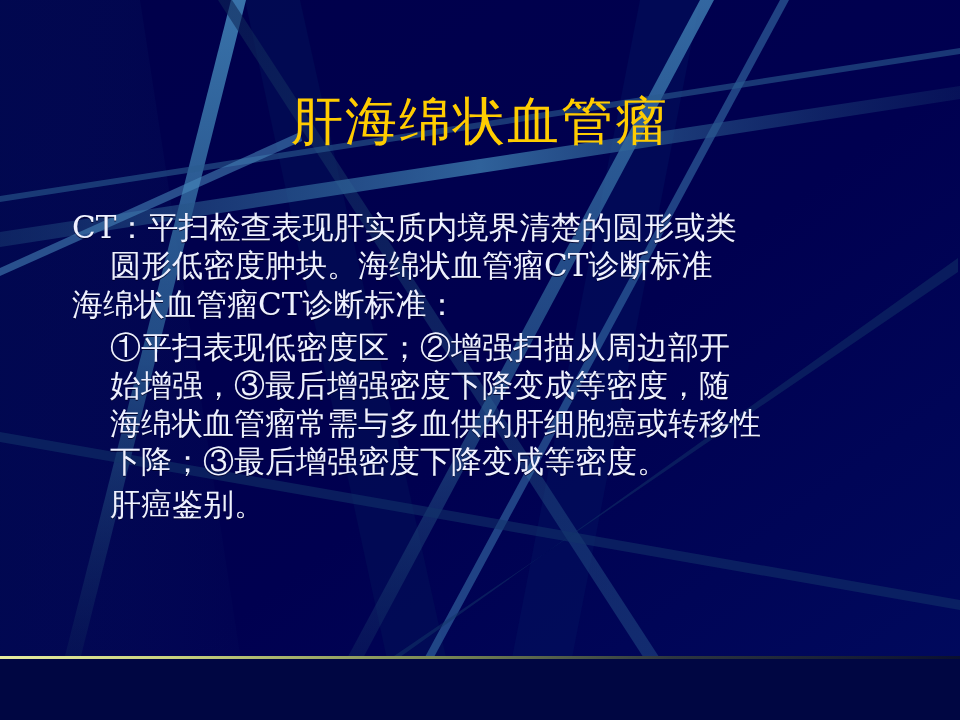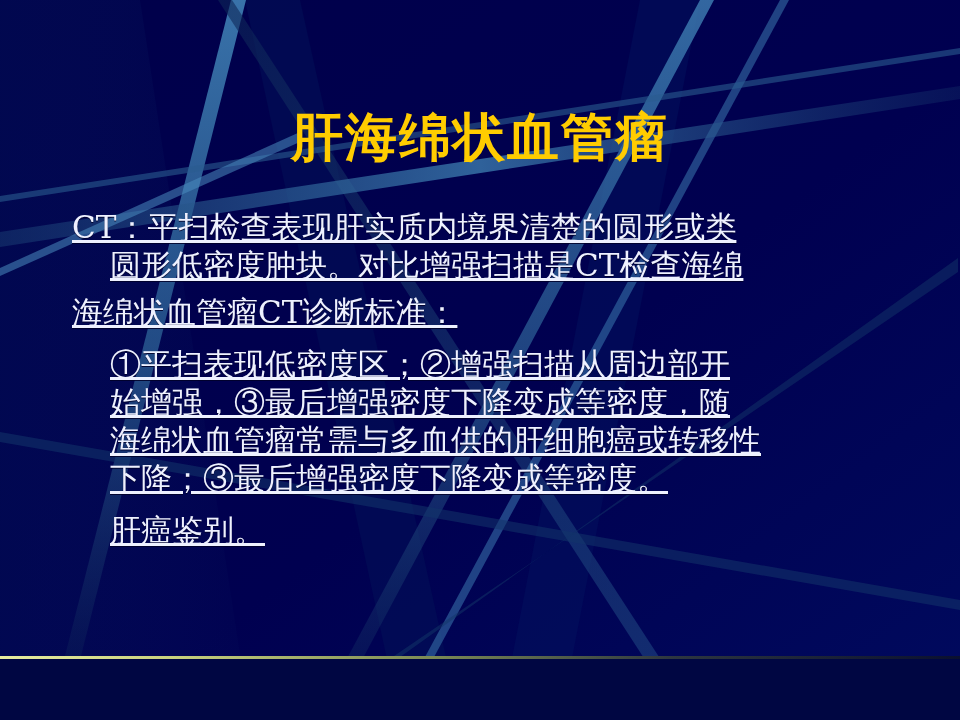--- a/index.html
+++ b/index.html
@@ -23,29 +23,29 @@
     inset: 0;
     width: 960px;
     height: 720px;
     pointer-events: none;
   }
 
   
   #title {
     position: absolute;
     left: 0;
-    top: 108px;
+    top: 92px;
     width: 960px;
     text-align: center;
     font-size: 52px;
     line-height: 58px;
     letter-spacing: 2px;
     color: #ffcc00;
     font-family: "DejaVu Serif", "Liberation Serif", serif;
-    font-weight: 700;
+    font-weight: 400;
     white-space: nowrap;
     z-index: 5;
   }
 
   
   #body-block {
     position: absolute;
     left: 72px;
     top: 208px;
     width: 880px;
@@ -53,34 +53,33 @@
     color: #f2f4ff;
   }
 
   .para {
     font-size: 31px;
     line-height: 38px;
     color: #eef1ff;
     font-family: "DejaVu Serif", "Liberation Serif", serif;
     letter-spacing: 0px;
     text-shadow: 0 1px 0 rgba(0,0,40,0.85);
-    text-decoration: underline;
   }
   .para .ln {
     display: block;
     white-space: pre;
   }
   .para .ind {
     padding-left: 38px;
   }
   .para.gap {
-    margin-top: 9px;
+    margin-top: 1px;
   }
   .para.gap2 {
-    margin-top: 14px;
+    margin-top: 5px;
   }
   .num-line {
     padding-left: 38px;
   }
 
   
   #bottom-band {
     position: absolute;
     left: 0;
     top: 658px;
@@ -175,21 +174,21 @@
 
   <div id="bottom-band"></div>
   <div id="bottom-rule"></div>
 
   <div id="title">肝海绵状血管瘤</div>
 
   <div id="body-block">
 
     <div class="para">
       <span class="ln">CT：平扫检查表现肝实质内境界清楚的圆形或类</span>
-      <span class="ln ind">圆形低密度肿块。对比增强扫描是CT检查海绵</span>
+      <span class="ln ind">圆形低密度肿块。海绵状血管瘤CT诊断标准</span>
     </div>
 
     <div class="para gap">
       <span class="ln">海绵状血管瘤CT诊断标准：</span>
     </div>
 
     <div class="para gap2">
       <span class="ln num-line">①平扫表现低密度区；②增强扫描从周边部开</span>
       <span class="ln ind">始增强，③最后增强密度下降变成等密度，随</span>
       <span class="ln ind">海绵状血管瘤常需与多血供的肝细胞癌或转移性</span>

